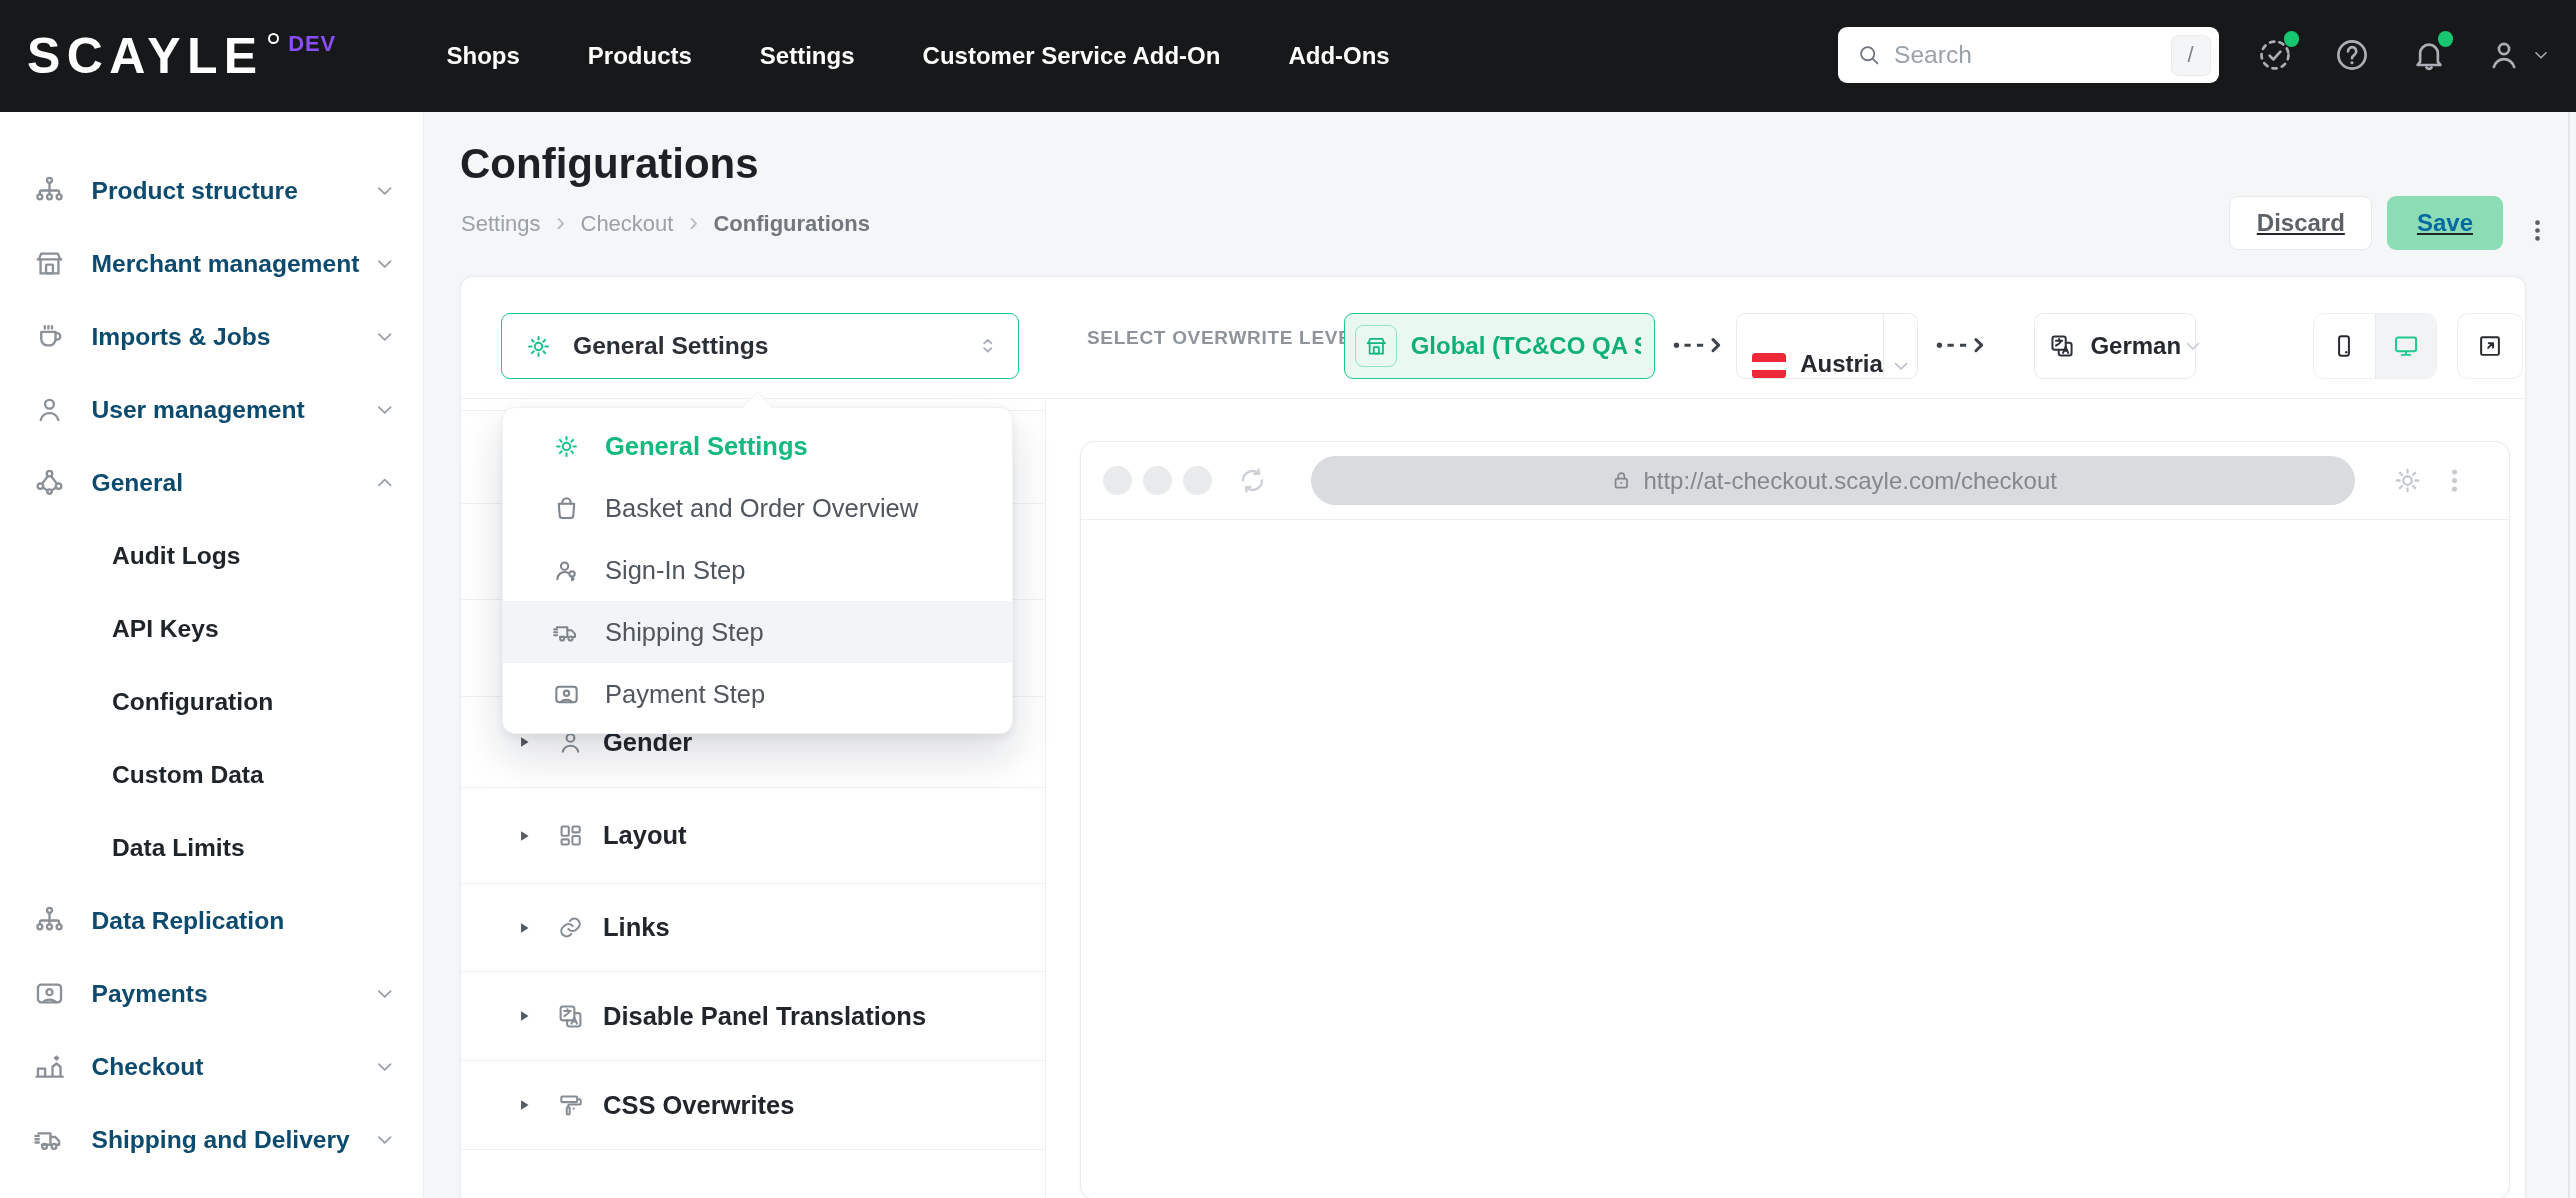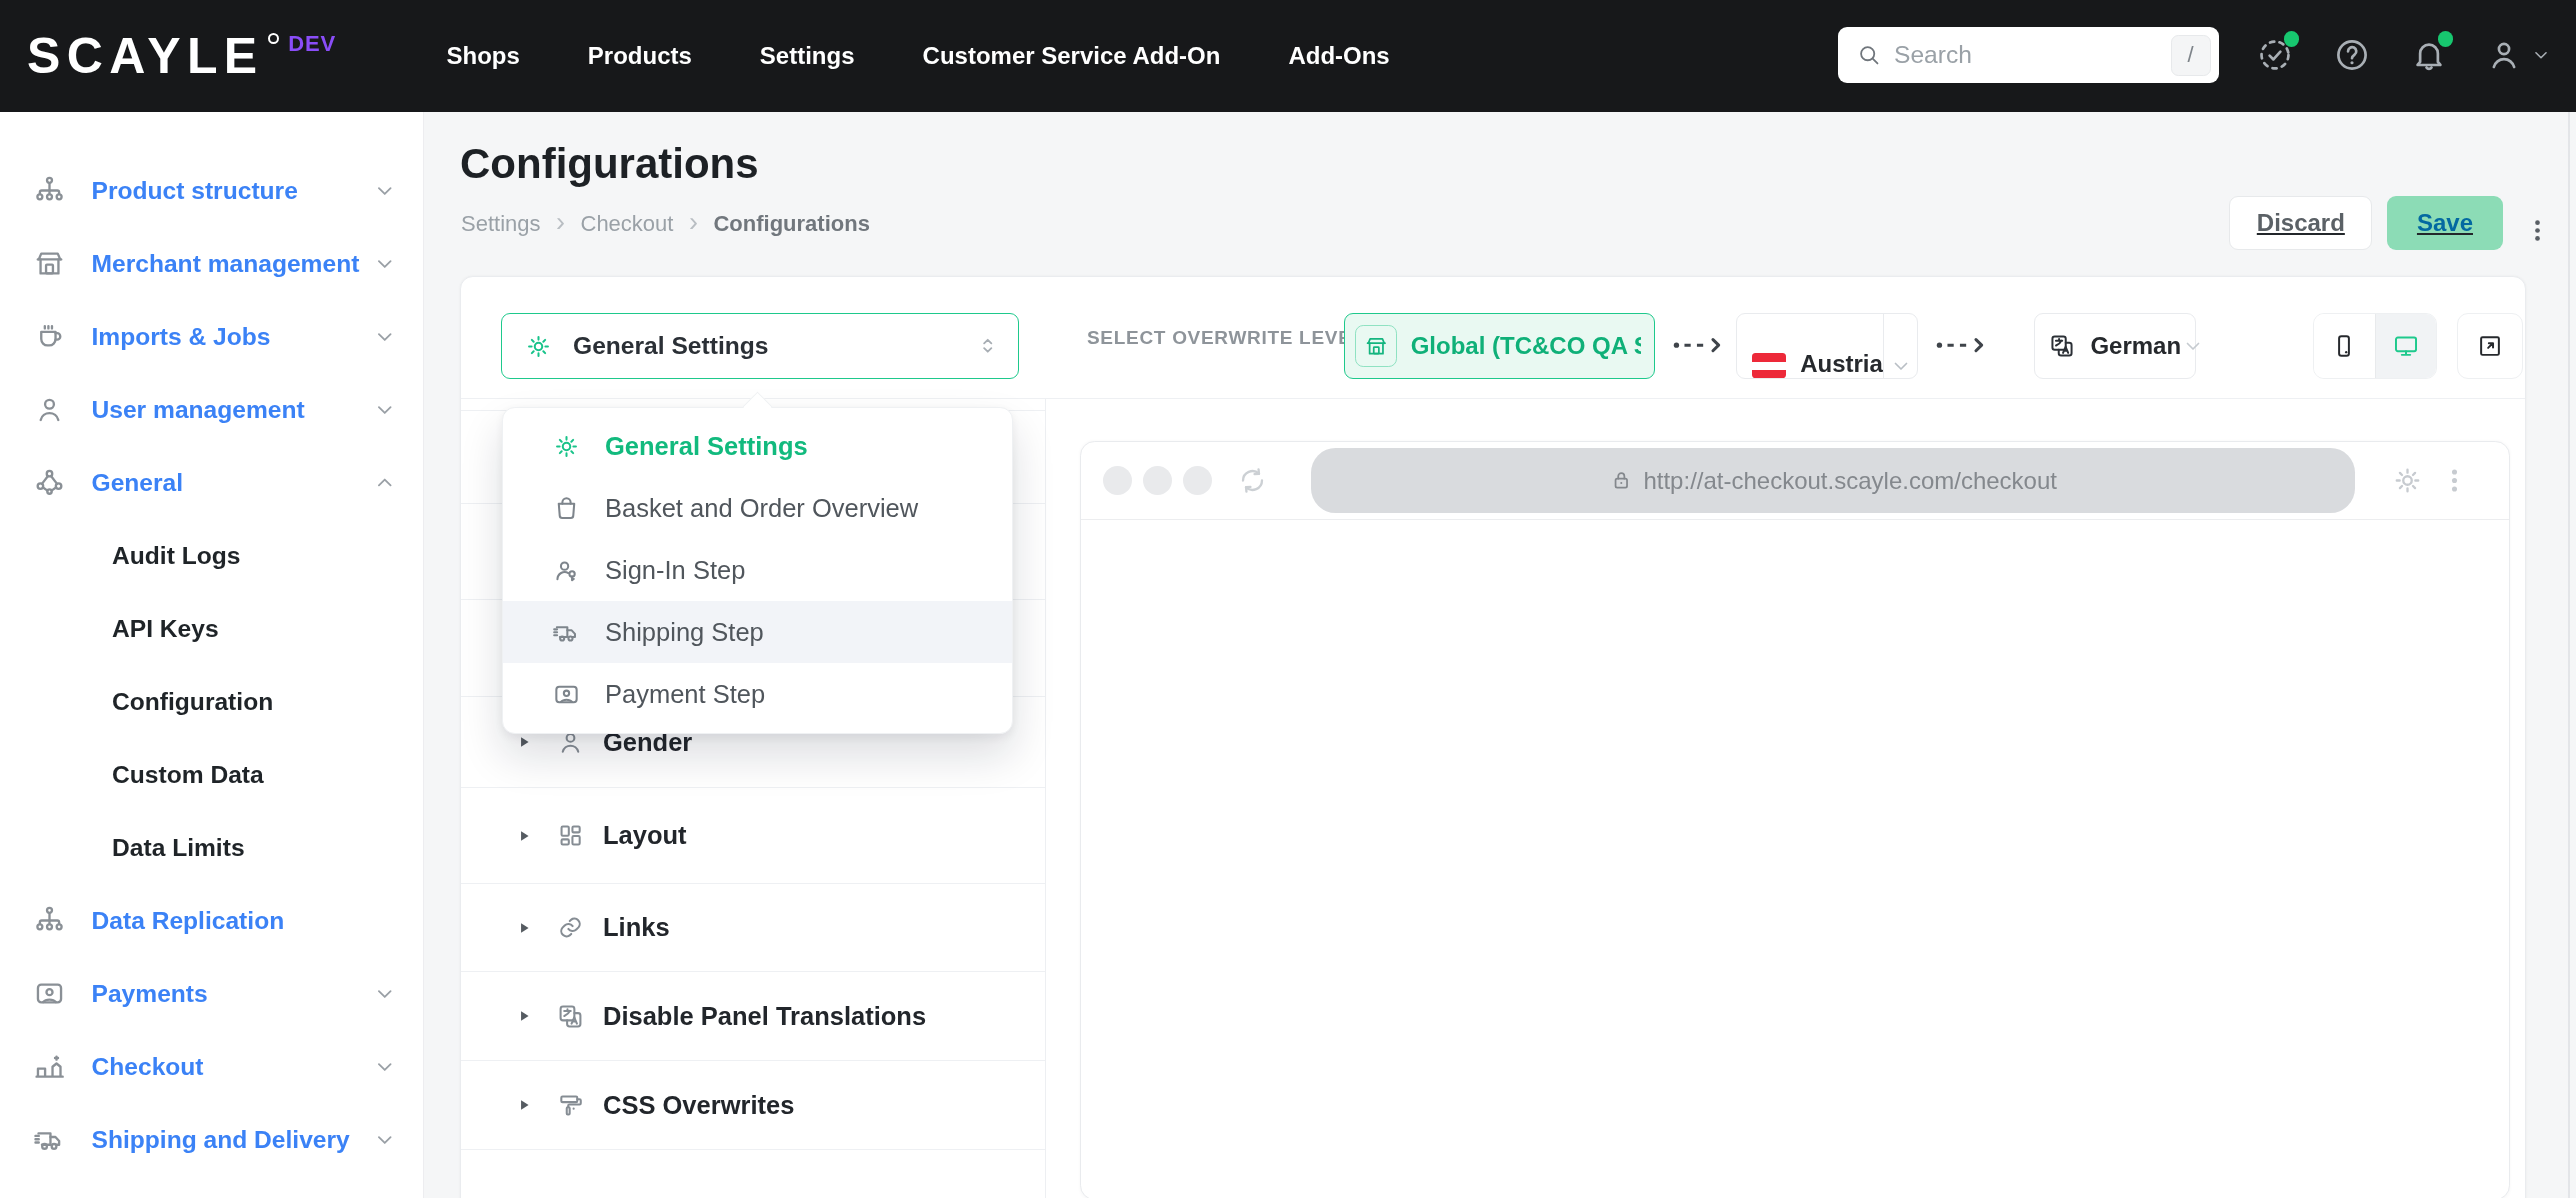--- a/index.html
+++ b/index.html
@@ -27,21 +27,21 @@
   .hicon svg { width:38px; height:38px; }
   .dot { position:absolute; top:-2.7px; right:-3.6px; width:15.5px; height:15.5px; border-radius:50%; background:#17c76f; }
   .account { display:flex; align-items:center; gap:7.3px; color:#a9afb5; cursor:pointer; }
   .account .psvg { width:38px; height:38px; }
   .account .csvg { width:22px; height:22px; }
 
   
   .sidebar { position:absolute; left:0; top:94px; width:424px; bottom:0; background:#fff; border-right:0.9px solid #ededf0; padding-top:60px; z-index:5; }
   .side-item { height:73px; display:flex; align-items:center; padding:0 25.5px 0 33px; cursor:pointer; }
   .side-item svg.mi { width:33px; height:33px; color:#8a9096; flex:none; }
-  .side-label { margin-left:25.5px; font-size:24.6px; font-weight:700; color:#3b82f6; flex:1; white-space:nowrap; }
+  .side-label { margin-left:25.5px; font-size:24.6px; font-weight:700; color:#0c4a6e; flex:1; white-space:nowrap; }
   .side-chev { width:25.5px; height:25.5px; color:#9aa0a6; flex:none; }
   .side-sub { height:73px; display:flex; align-items:center; padding-left:112px; font-size:24.6px; font-weight:700; color:#1f2428; cursor:pointer; }
 
   
   .content { position:absolute; left:424px; top:94px; right:0; bottom:0; }
   .page-title { position:absolute; left:36px; top:46px; font-size:42px; font-weight:800; color:#1d2125; }
   .breadcrumb { position:absolute; left:37px; top:117px; display:flex; align-items:center; gap:15.5px; font-size:22px; color:#9aa1a7; }
   .breadcrumb .sep { font-size:27px; color:#b9bec3; line-height:22px; margin-top:-3.6px; }
   .breadcrumb .cur { color:#71777d; font-weight:700; }
   .actions { position:absolute; right:22px; top:102px; display:flex; align-items:flex-end;text-decoration:underline; }
@@ -94,21 +94,21 @@
   .r-disable { height:89px; } .r-css { height:89px; }
   .row .caret { width:20px; height:20px; color:#555b61; flex:none; }
   .row .ricon { width:29px; height:29px; color:#868d94; margin-left:22px; flex:none; }
   .row .rlabel { margin-left:18px; font-size:25.5px; font-weight:700; color:#22262b; white-space:nowrap; }
 
   
   .preview-pane { position:absolute; left:619px; top:164px; right:14.6px; bottom:16.4px; background:#fff; border:1.8px solid #e9ebee; border-radius:14.6px; box-shadow:0 0.9px 3.6px rgba(16,24,40,.04); overflow:hidden; }
   .bh { height:78px; border-bottom:1.8px solid #ecedef; display:flex; align-items:center; padding:0 40px 0 22px; }
   .tl { width:29px; height:29px; border-radius:50%; background:#e9eaec; margin-right:11px; flex:none; }
   .bh .refresh { width:33px; height:33px; color:#ccd0d4; margin-left:12.8px; flex:none; cursor:pointer; }
-  .url-pill { flex:1; min-width:0; margin-left:42px; height:65px; border-radius:24.6px; background:#d9dbde; display:flex; align-items:center; justify-content:center; gap:10px; color:#84888d; font-size:24px; white-space:nowrap; }
+  .url-pill { flex:1; min-width:0; margin-left:42px; height:49px; border-radius:24.6px; background:#d9dbde; display:flex; align-items:center; justify-content:center; gap:10px; color:#84888d; font-size:24px; white-space:nowrap; }
   .url-pill svg { width:24.6px; height:24.6px; flex:none; }
   .bh .gear2 { width:33px; height:33px; color:#c7cbd0; margin-left:36px; flex:none; cursor:pointer; }
   .bh .kebab2 { width:29px; height:29px; color:#c7cbd0; margin-left:16.4px; flex:none; cursor:pointer; }
 
   
   .menu { position:absolute; left:502px; top:407px; width:511px; background:#fff; border:1.8px solid #eff1f3; border-radius:12.8px; box-shadow:0 22px 44px rgba(16,24,40,.14), 0 3.6px 9px rgba(16,24,40,.06); padding:7.3px 0; z-index:40; }
   .menu::before { content:""; position:absolute; top:-12px; left:244px; width:20px; height:20px; background:#fff; transform:rotate(45deg); border-left:1.8px solid #eff1f3; border-top:1.8px solid #eff1f3; }
   .mitem { height:62px; display:flex; align-items:center; padding-left:49px; font-size:25.5px; color:#50565c; cursor:pointer; }
   .mitem svg { width:29px; height:29px; color:#7e858c; margin-right:24px; flex:none; }
   .mitem.sel { color:#12ba7e; font-weight:700; }

